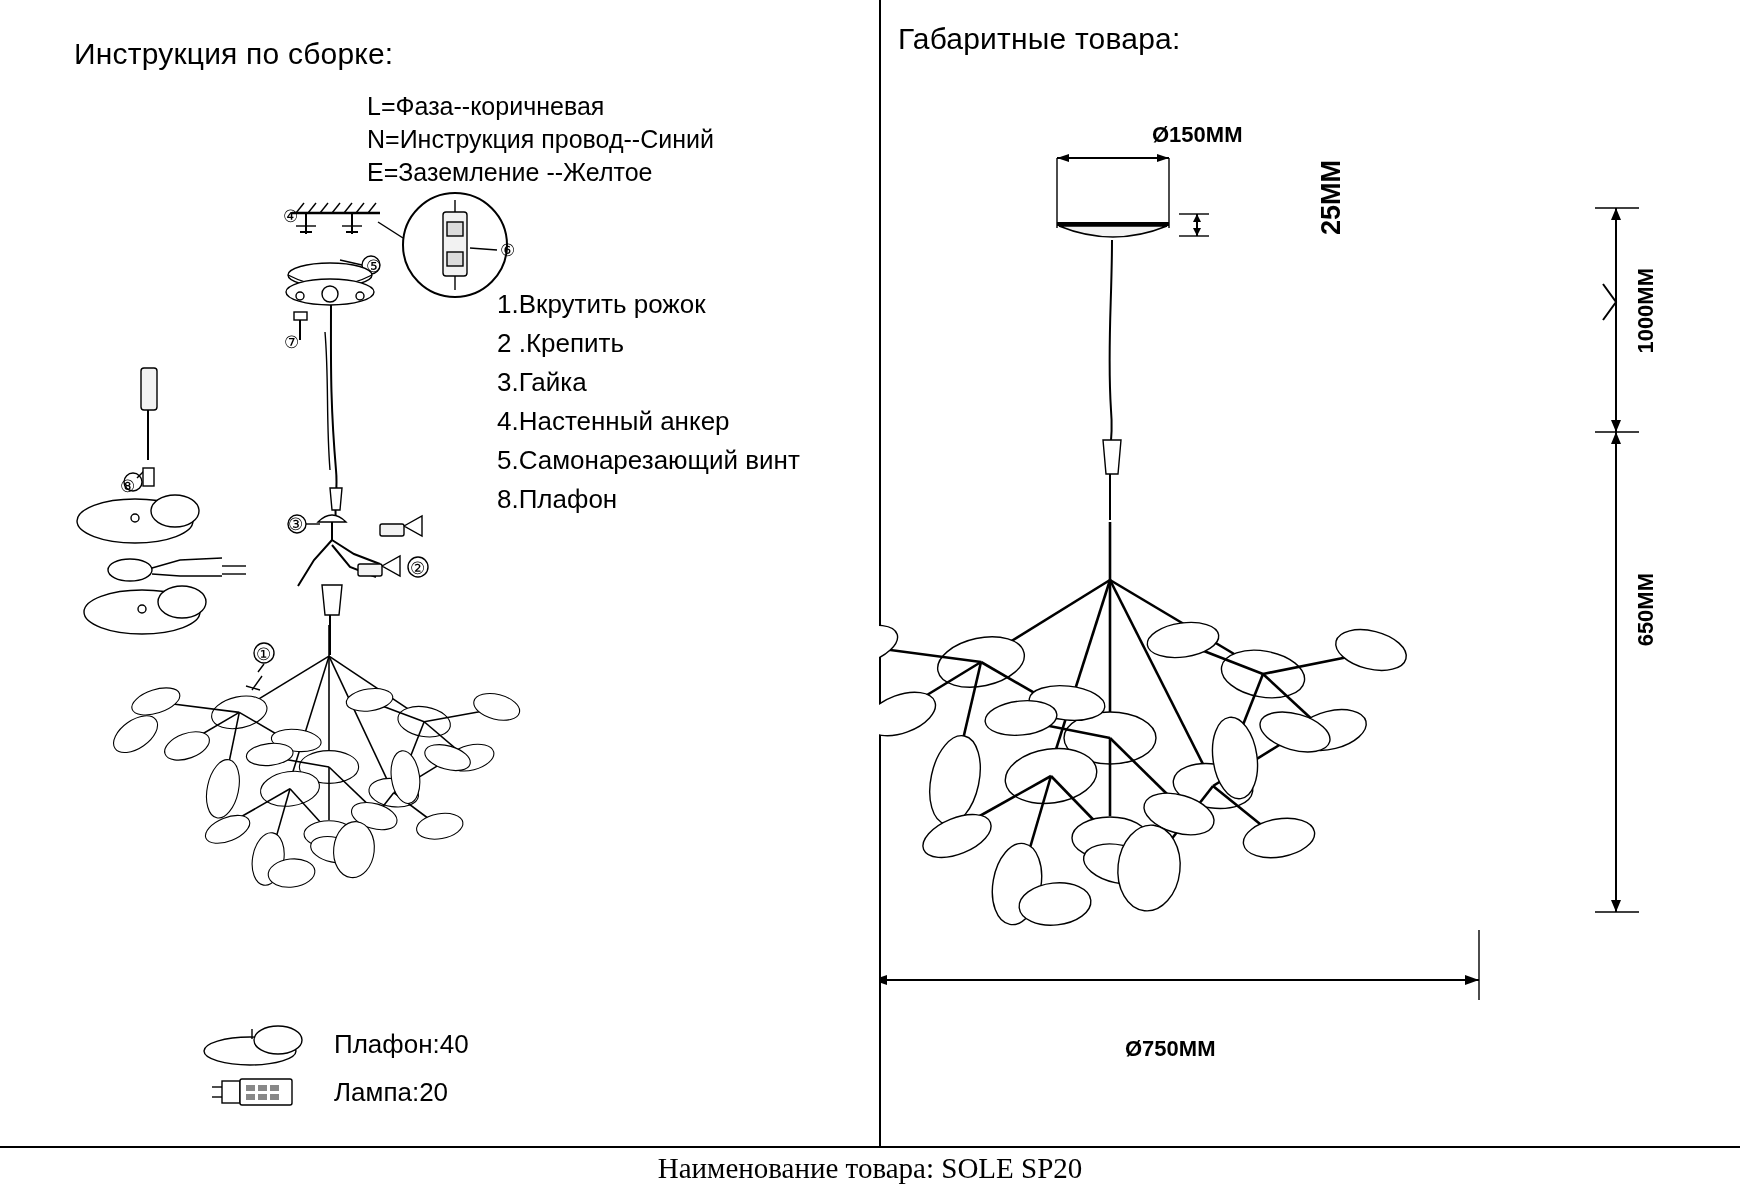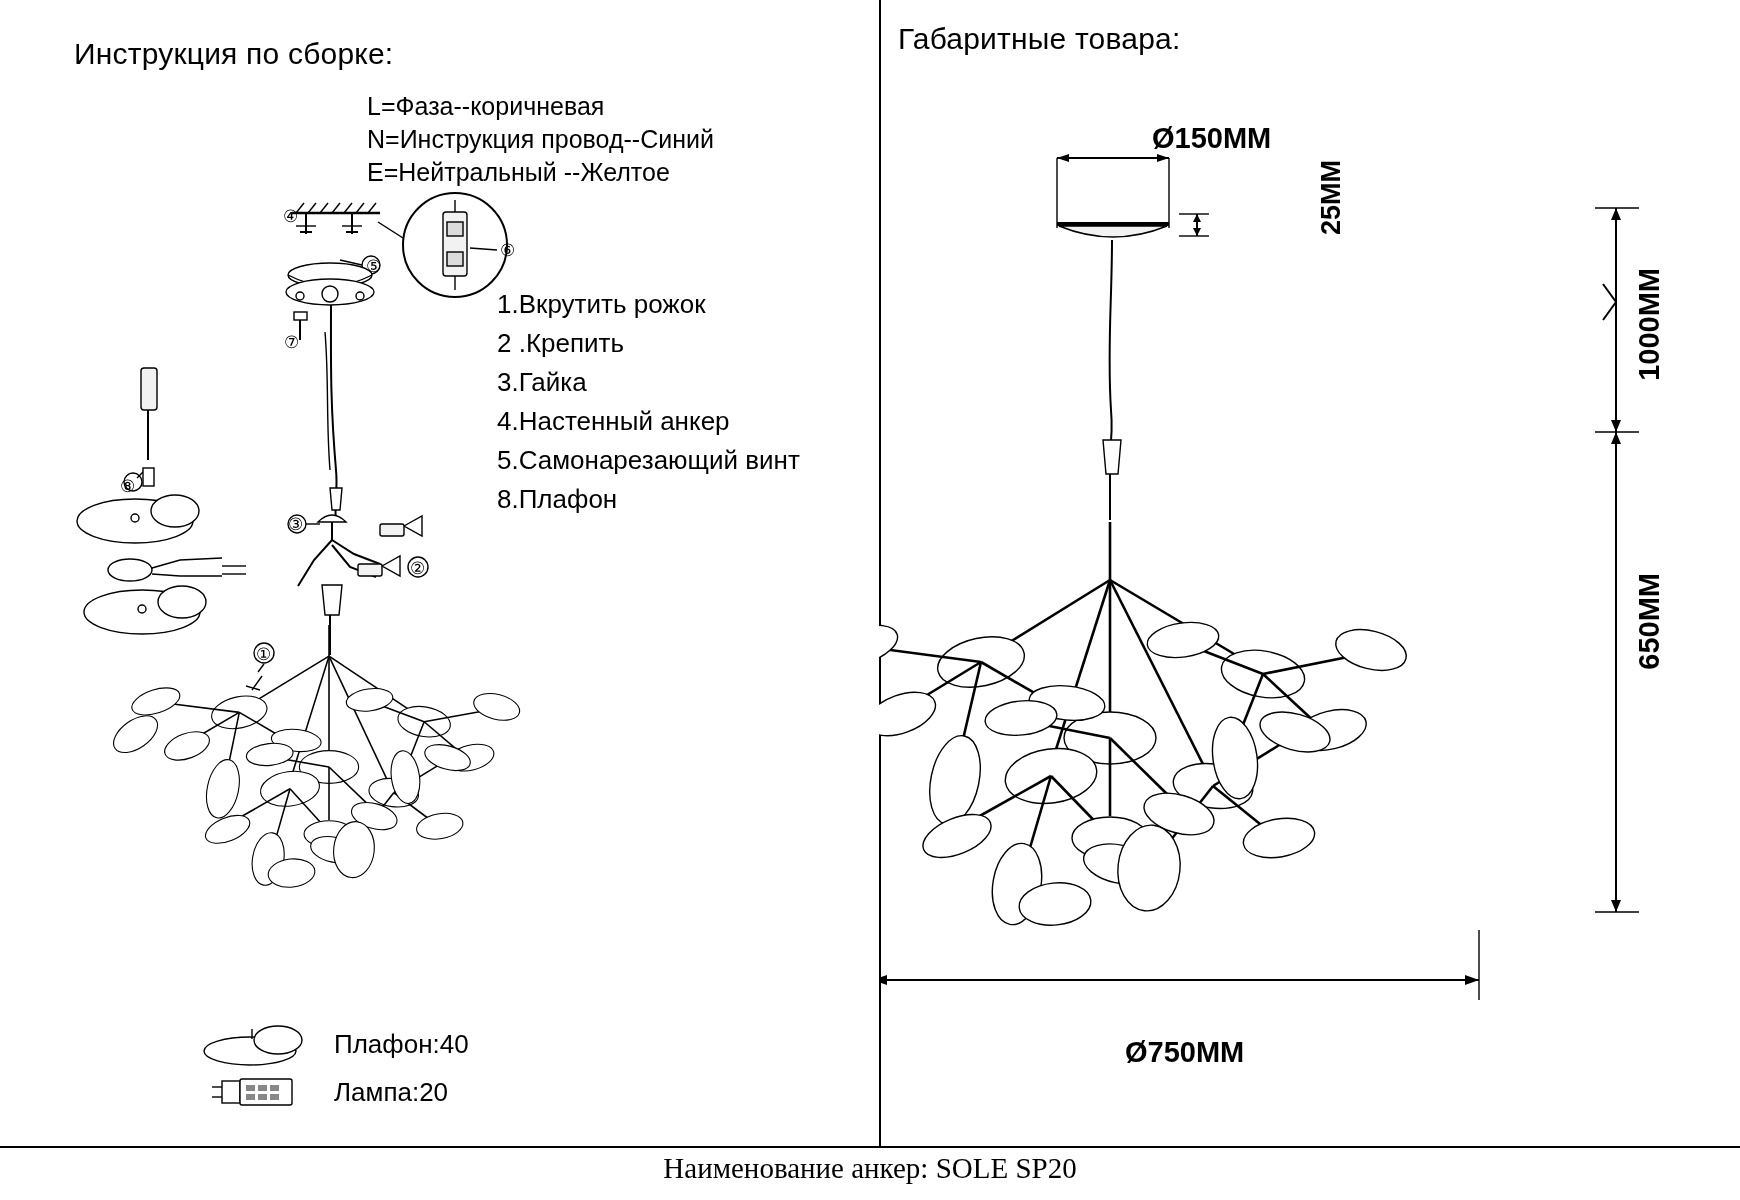--- a/index.html
+++ b/index.html
@@ -89,21 +89,21 @@
     top: 1152px;
     width: 1740px;
     text-align: center;
     font-family: "Liberation Serif", serif;
     font-size: 29px;
   }
 
   .dim-label {
     position: absolute;
     font-weight: bold;
-    font-size: 29px;
+    font-size: 22px;
     white-space: nowrap;
   }
   #dim-top-label { left: 1152px; top: 122px; }
   #dim-25-label {
     left: 1316px; top: 160px;
     writing-mode: vertical-rl;
     text-orientation: mixed;
     transform: rotate(180deg);
     font-size: 27px;
   }
@@ -138,21 +138,21 @@
 
   <div class="divider-v"></div>
   <div class="divider-h"></div>
 
   <div class="heading" id="assembly-heading">Инструкция по сборке:</div>
   <div class="heading" id="dimensions-heading">Габаритные товара:</div>
 
   <div class="wire-legend">
     <div>L=Фаза--коричневая</div>
     <div>N=Инструкция провод--Синий</div>
-    <div>E=Нейтральный --Желтое</div>
+    <div>E=Заземление --Желтое</div>
   </div>
 
   <div class="steps">
     <div>1.Вкрутить рожок</div>
     <div>2 .Крепить</div>
     <div>3.Гайка</div>
     <div>4.Настенный анкер</div>
     <div>5.Самонарезающий винт</div>
     <div>8.Плафон</div>
   </div>
@@ -491,14 +491,14 @@
       </g>
     </g>
   </svg>
 
   <div class="dim-label" id="dim-top-label">Ø150MM</div>
   <div class="dim-label" id="dim-25-label">25MM</div>
   <div class="dim-label" id="dim-1000-label">1000MM</div>
   <div class="dim-label" id="dim-650-label">650MM</div>
   <div class="dim-label" id="dim-bottom-label">Ø750MM</div>
 
-  <div class="footer">Наименование анкер: SOLE SP20</div>
+  <div class="footer">Наименование товара: SOLE SP20</div>
 </div>
 
 </body></html>

